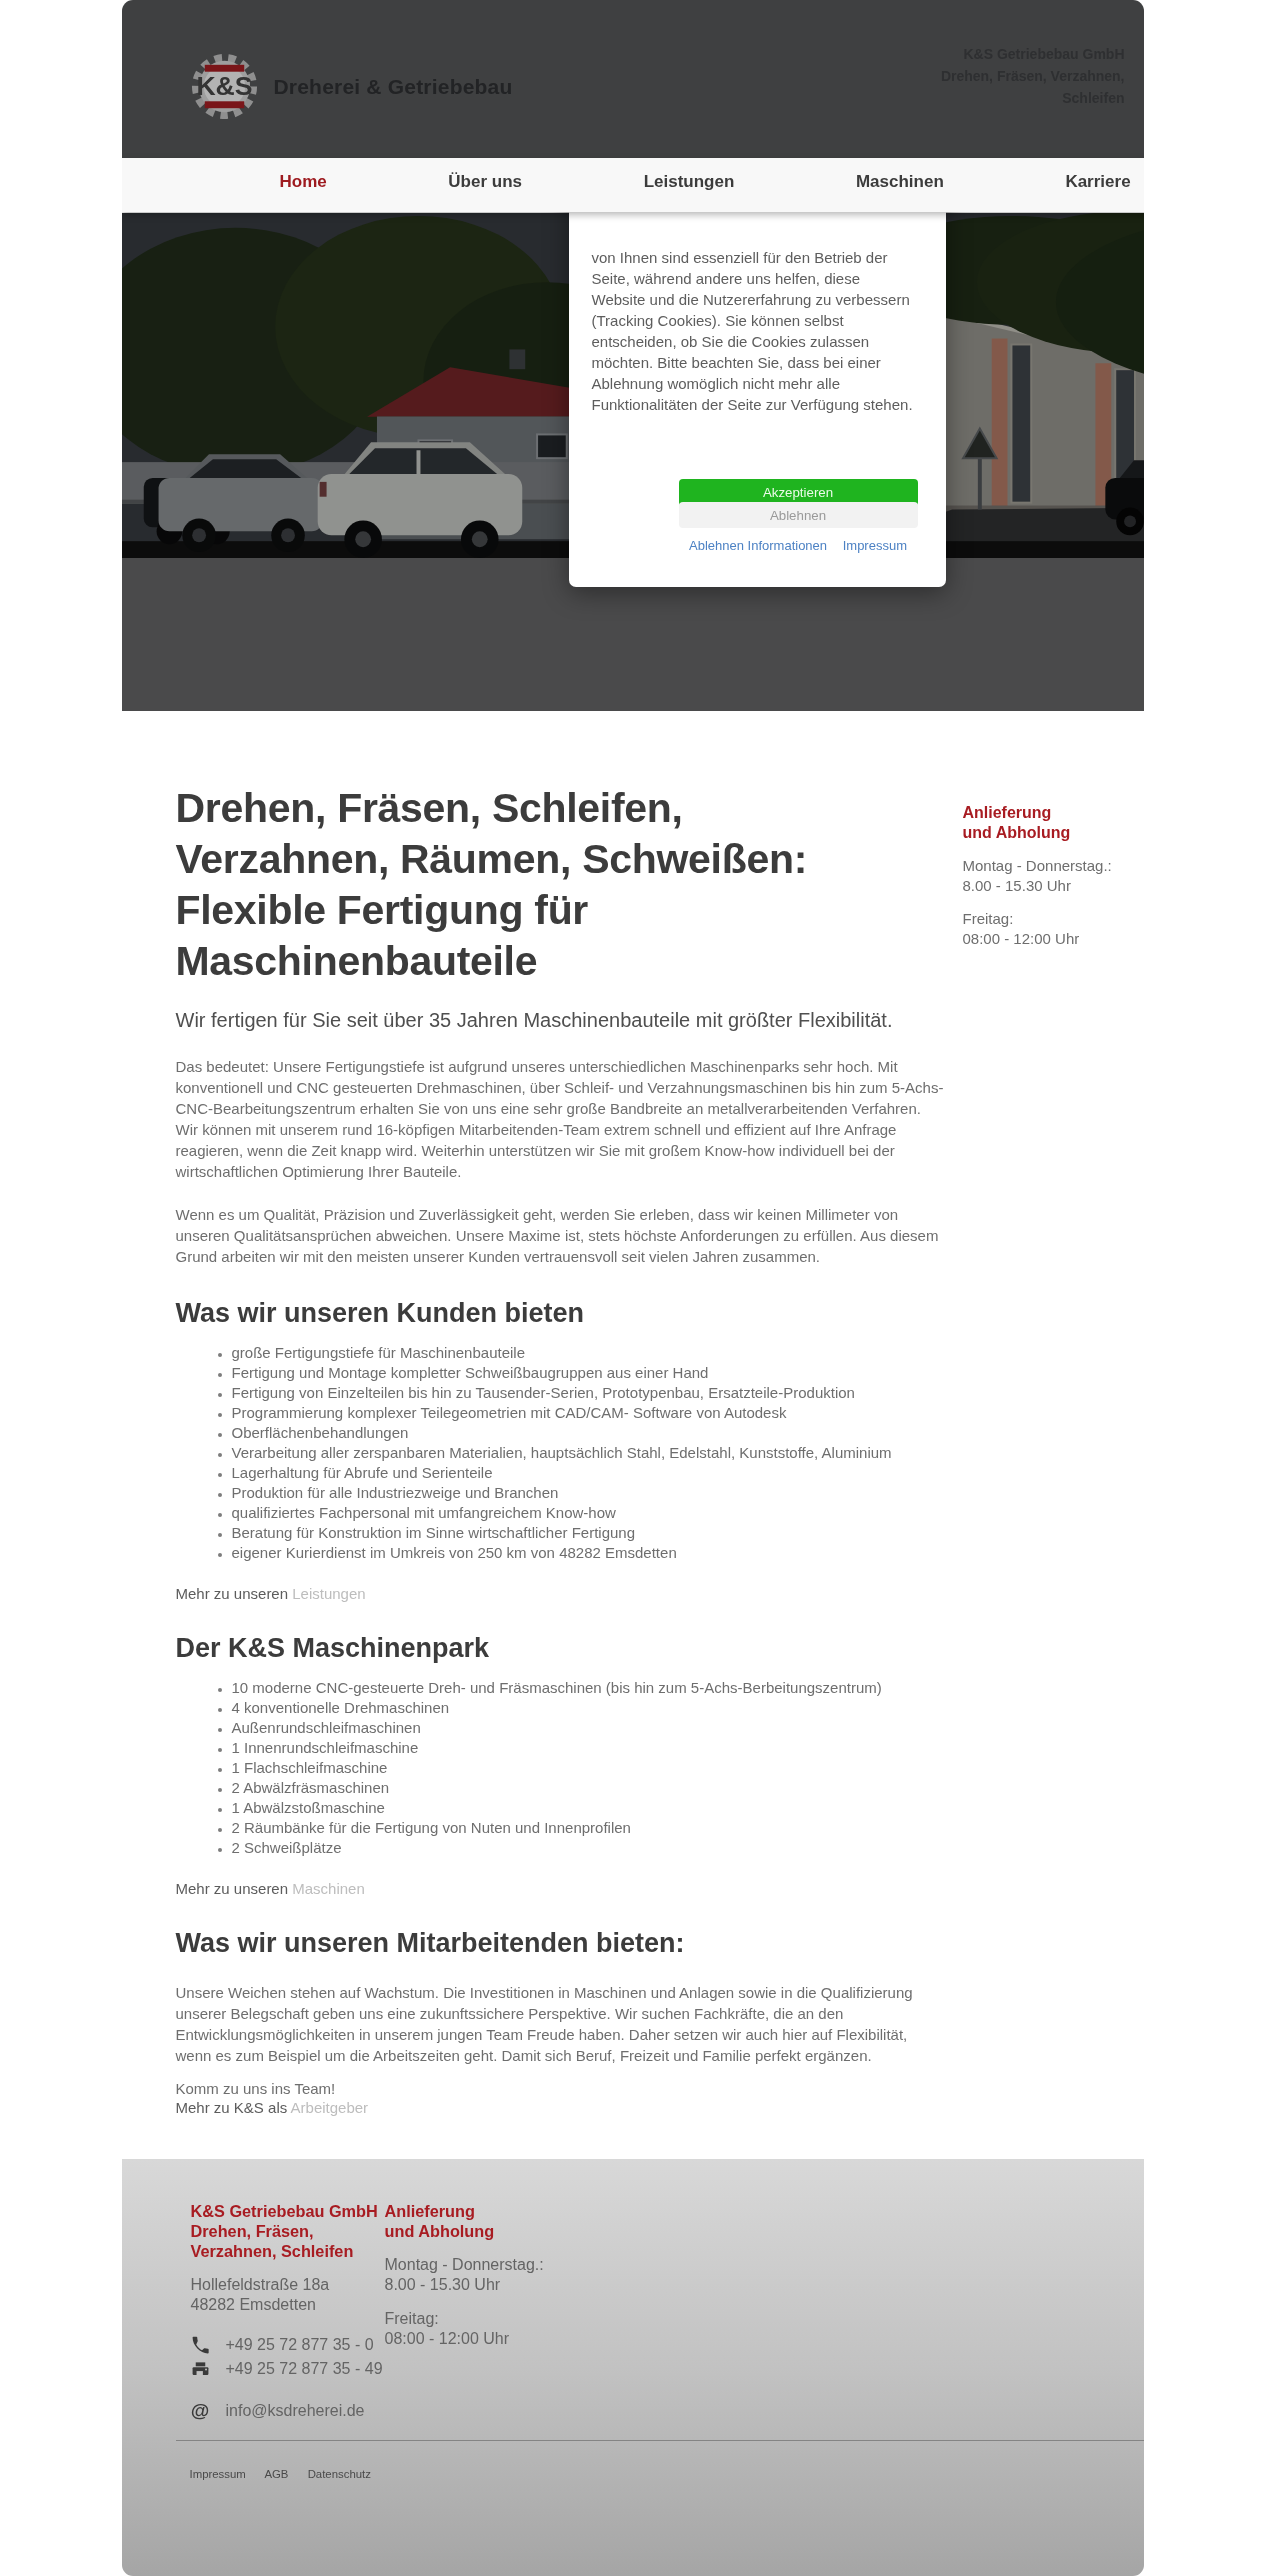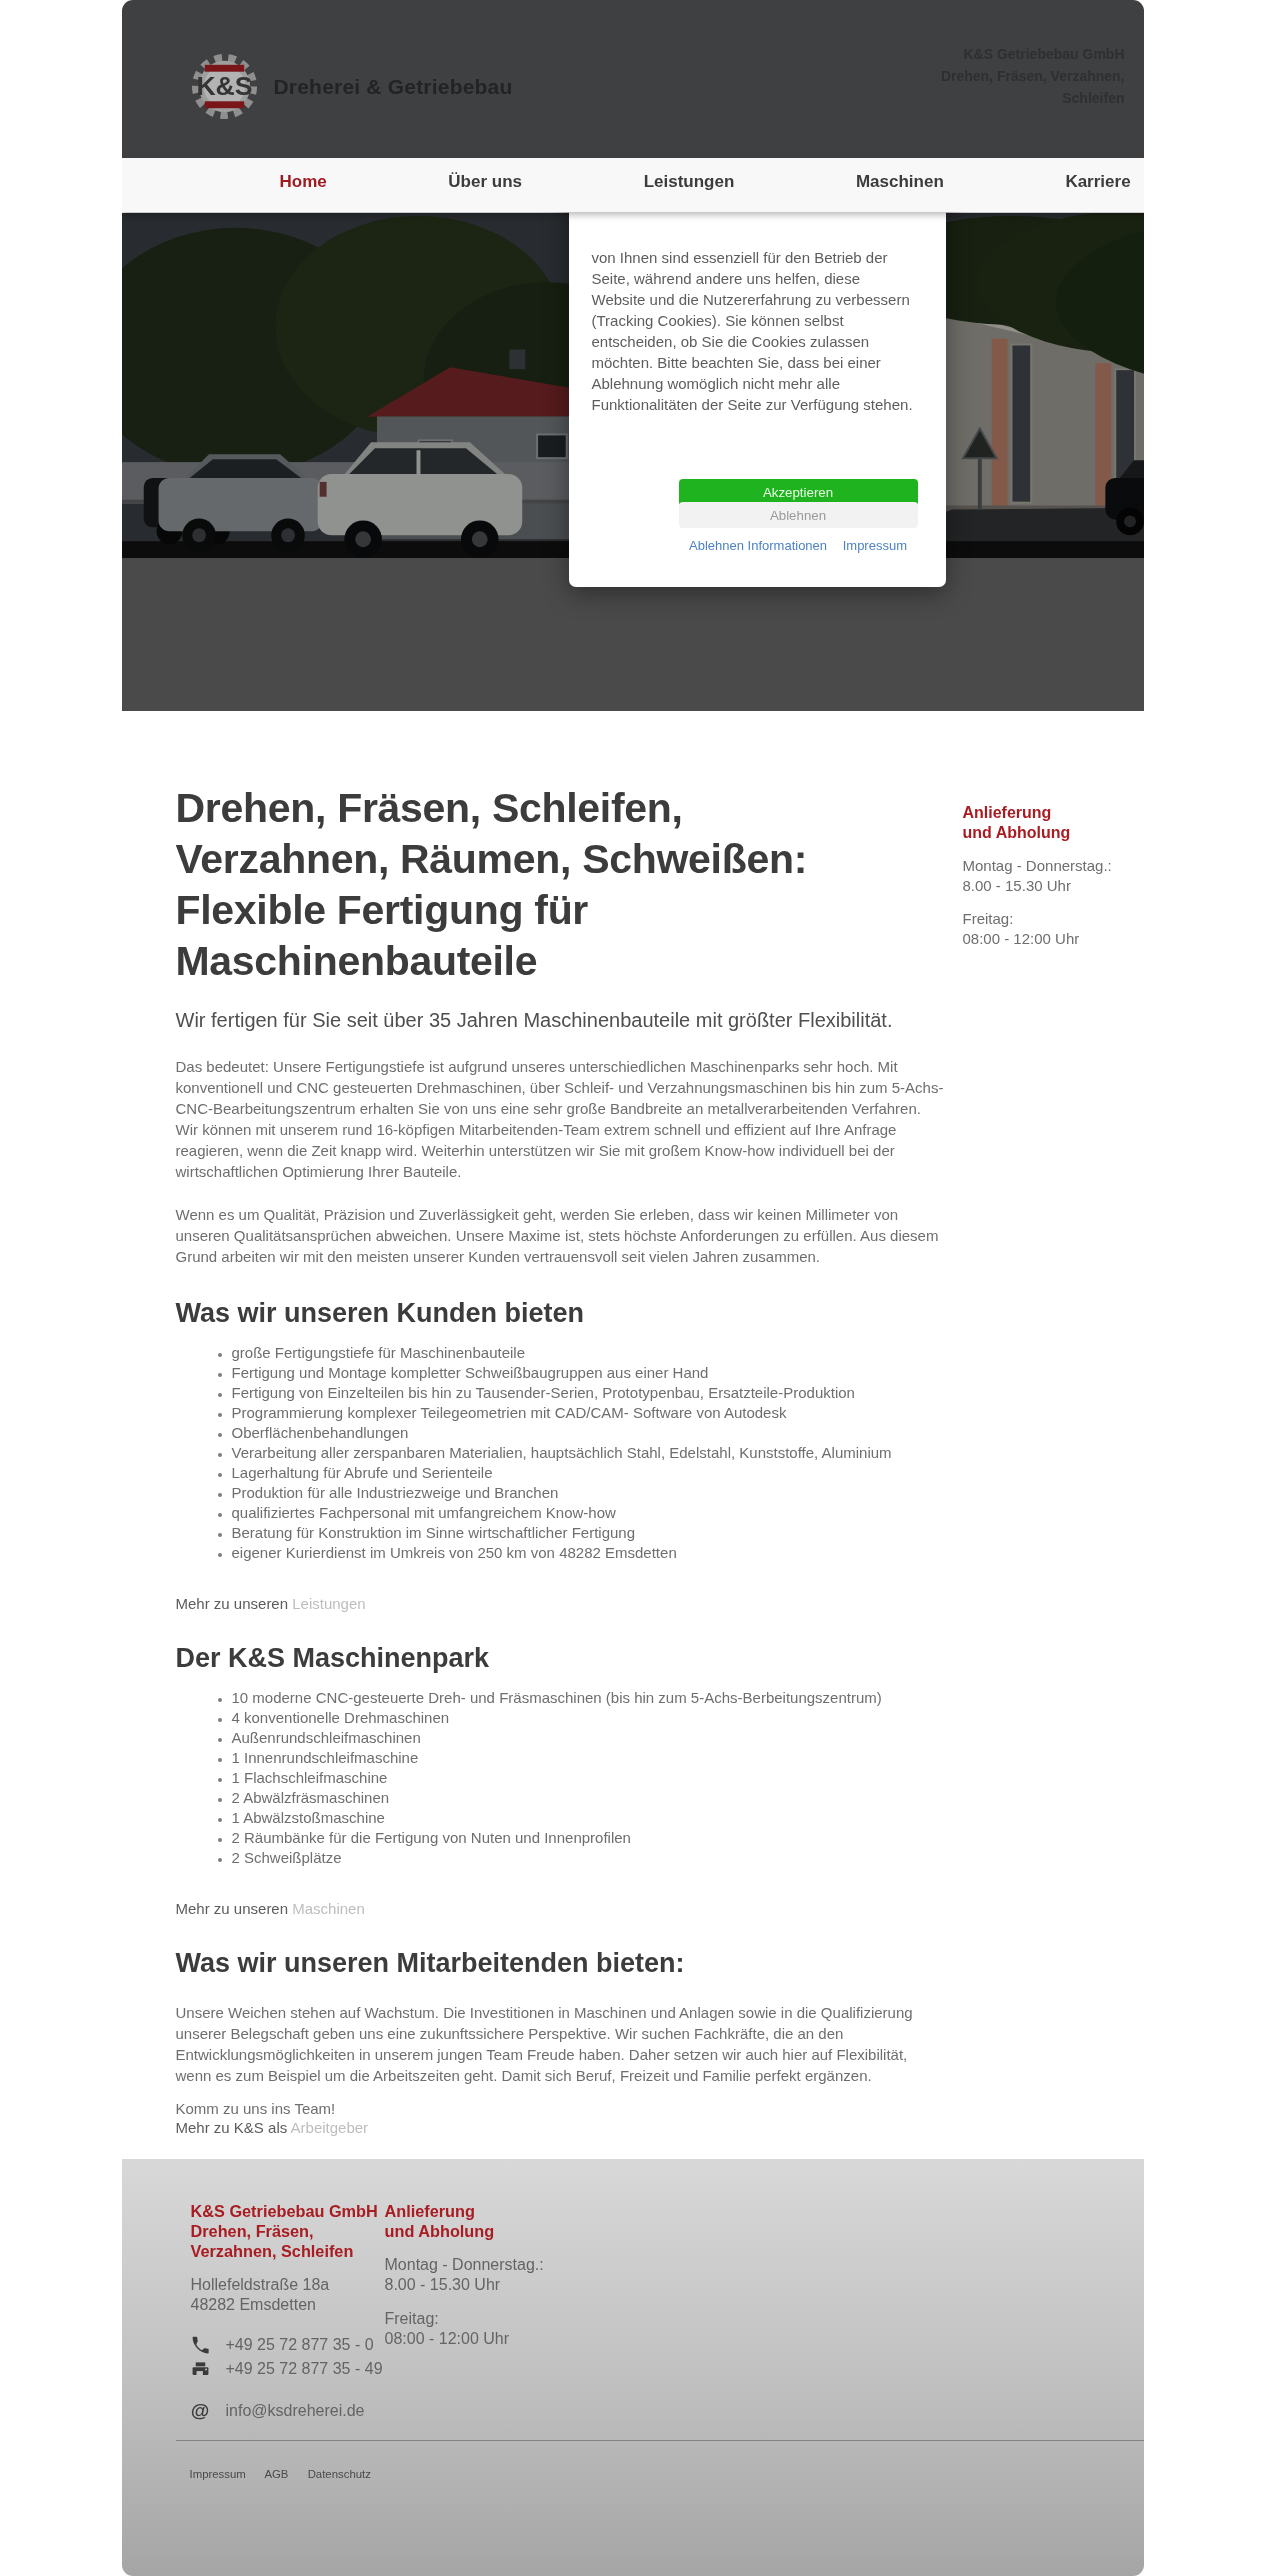--- a/index.html
+++ b/index.html
@@ -45,21 +45,21 @@
 
   
   .main-col { position:absolute; left:54px; top:783px; width:769px; z-index:8; }
   h1 { font-size:41px; line-height:51px; font-weight:bold; color:#3c3c3c; width:702px; letter-spacing:-0.3px; }
   .subtitle { margin-top:20px; font-size:20px; line-height:27px; color:#4f4f4f; }
   .para { margin-top:22px; font-size:15px; line-height:21px; color:#6e6e6e; }
   h2 { margin-top:30px; font-size:27px; line-height:33px; font-weight:bold; color:#3c3c3c; }
   .blist { margin:13px 0 0; padding-left:56px; list-style:disc; }
   .blist li { font-size:15px; line-height:20px; color:#6e6e6e; }
   .blist li::marker { color:#7d7d7d; font-size:12px; }
-  .more { margin-top:32px; font-size:15px; color:#5c5c5c; }
+  .more { margin-top:22px; font-size:15px; color:#5c5c5c; }
   .more a { color:#bdbdbd; text-decoration:none; cursor:pointer; }
   .cta { margin-top:12px; font-size:15px; line-height:21px; color:#6e6e6e; }
   .more.tight { margin-top:0; }
 
   
   .sidebar { position:absolute; left:841px; top:803px; width:366px; z-index:8; }
   .sb-title { font-size:16px; line-height:20px; font-weight:bold; color:#a81c22; }
   .sb-block { margin-top:13px; font-size:15px; line-height:20px; color:#6e6e6e; }
 
   

